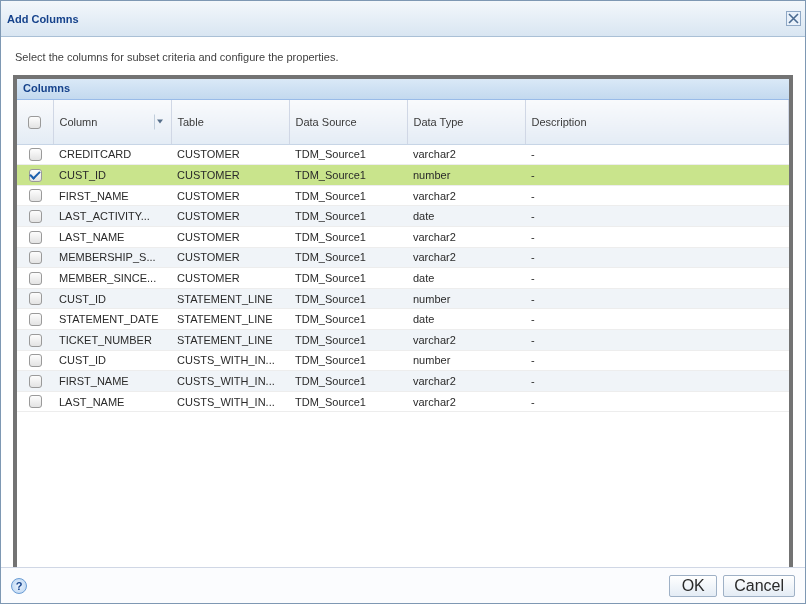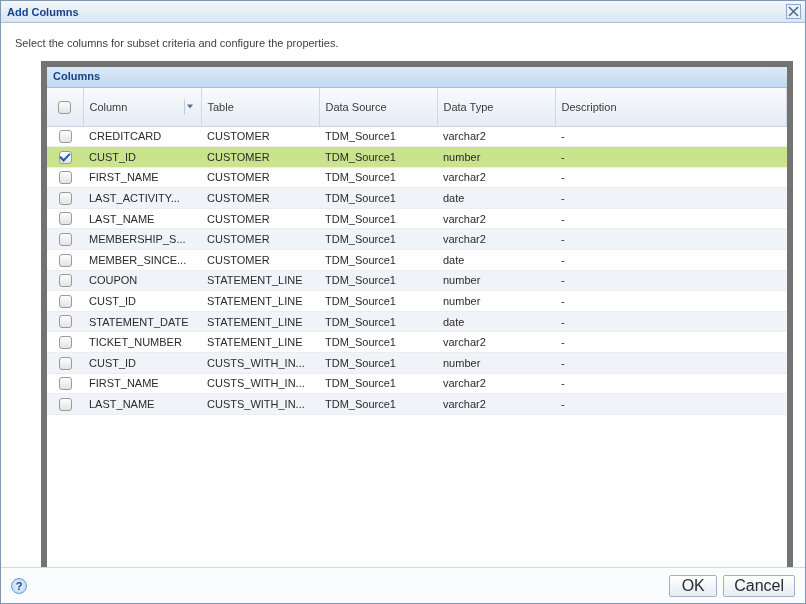--- a/index.html
+++ b/index.html
@@ -1,28 +1,28 @@
 <!DOCTYPE html>
 <html><head>
 <meta charset="utf-8">
 <style>
   * { box-sizing: border-box; }
   html, body { margin:0; padding:0; font-family: Tahoma, Arial, sans-serif; font-size:11px; color:#333; background:#fff; }
   .dialog { width:806px; height:604px; border:1px solid #7e98b3; background:#fff; position:relative; }
-  .titlebar { height:22px; background:linear-gradient(#f3f7fb,#d9e6f2); border-bottom:1px solid #aac0d6; display:flex; align-items:center; justify-content:space-between; padding:0 4px 0 6px; }
+  .titlebar { height:36px; background:linear-gradient(#f3f7fb,#d9e6f2); border-bottom:1px solid #aac0d6; display:flex; align-items:center; justify-content:space-between; padding:0 4px 0 6px; }
   .titlebar .title { font-weight:bold; color:#15428b; font-size:11px; }
   .titlebar .close { width:15px; height:15px; border:1px solid #8fa8c5; background:#e9f1fa; cursor:pointer; position:relative; }
   .titlebar .close svg { position:absolute; top:1px; left:1px; }
   .content { padding:14px 12px 0 12px; }
   .desc { margin:0 0 12px 2px; color:#3f3f3f; }
-  .panel { border:6px solid #737373;margin-left:28px; }
+  .panel { border:4px solid #737373; }
   .panel-title { height:21px; background:linear-gradient(#dae9f7,#c3d9ef); color:#15428b; font-weight:bold; padding:3px 6px; border-bottom:1px solid #99bbe8; font-size:11px; }
   .grid-wrap { height:484px; overflow:auto; background:#fff; position:relative; }
   table { width:100%; border-collapse:collapse; table-layout:fixed; }
-  thead th { background:linear-gradient(#f9fafc,#e4ecf5); border-bottom:1px solid #c7d5e6; border-right:1px solid #d0d7e5; text-align:left; font-weight:normal; color:#3a3a3a; padding:3px 6px; height:38px; }
+  thead th { background:linear-gradient(#f9fafc,#e4ecf5); border-bottom:1px solid #c7d5e6; border-right:1px solid #d0d7e5; text-align:left; font-weight:normal; color:#3a3a3a; padding:15px 6px; height:32px; }
   thead th.chkhdr { text-align:center; }
   tbody td { border-bottom:1px solid #ededed; padding:3px 6px; height:18px; white-space:nowrap; overflow:hidden; text-overflow:ellipsis; color:#2a2a2a; }
   tbody tr:nth-child(even) td { background:#f0f4f8; }
   tbody tr.selrow td { background:#c9e48c !important; }
   td.chk, th.chkhdr { text-align:center; width:36px; }
   .chkbox { width:13px; height:13px; border:1px solid #9a9a9a; border-radius:3px; background:linear-gradient(#fdfdfd,#e3e3e3); display:inline-block; position:relative; vertical-align:middle; }
   .chkbox.checked::after { content:""; position:absolute; left:2px; top:-1px; width:4px; height:8px; border:solid #1b5fad; border-width:0 2px 2px 0; transform:rotate(45deg); }
   .colheader-inner { position:relative; }
   .sort-caret { position:absolute; right:0; top:50%; transform:translateY(-50%); width:11px; height:15px; border-left:1px solid #c0cddb; display:flex; align-items:center; justify-content:center; }
   .sort-caret span { display:block; width:0;height:0;border-left:3px solid transparent;border-right:3px solid transparent;border-top:4px solid #566f8b; }
@@ -127,28 +127,20 @@
               <tr>
                 <td class="chk"><span class="chkbox"></span></td>
                 <td>MEMBER_SINCE...</td>
                 <td>CUSTOMER</td>
                 <td>TDM_Source1</td>
                 <td>date</td>
                 <td>-</td>
               </tr>
               <tr>
                 <td class="chk"><span class="chkbox"></span></td>
-                <td>COUPON</td>
-                <td>STATEMENT_LINE</td>
-                <td>TDM_Source1</td>
-                <td>number</td>
-                <td>-</td>
-              </tr>
-              <tr>
-                <td class="chk"><span class="chkbox"></span></td>
                 <td>CUST_ID</td>
                 <td>STATEMENT_LINE</td>
                 <td>TDM_Source1</td>
                 <td>number</td>
                 <td>-</td>
               </tr>
               <tr>
                 <td class="chk"><span class="chkbox"></span></td>
                 <td>STATEMENT_DATE</td>
                 <td>STATEMENT_LINE</td>

